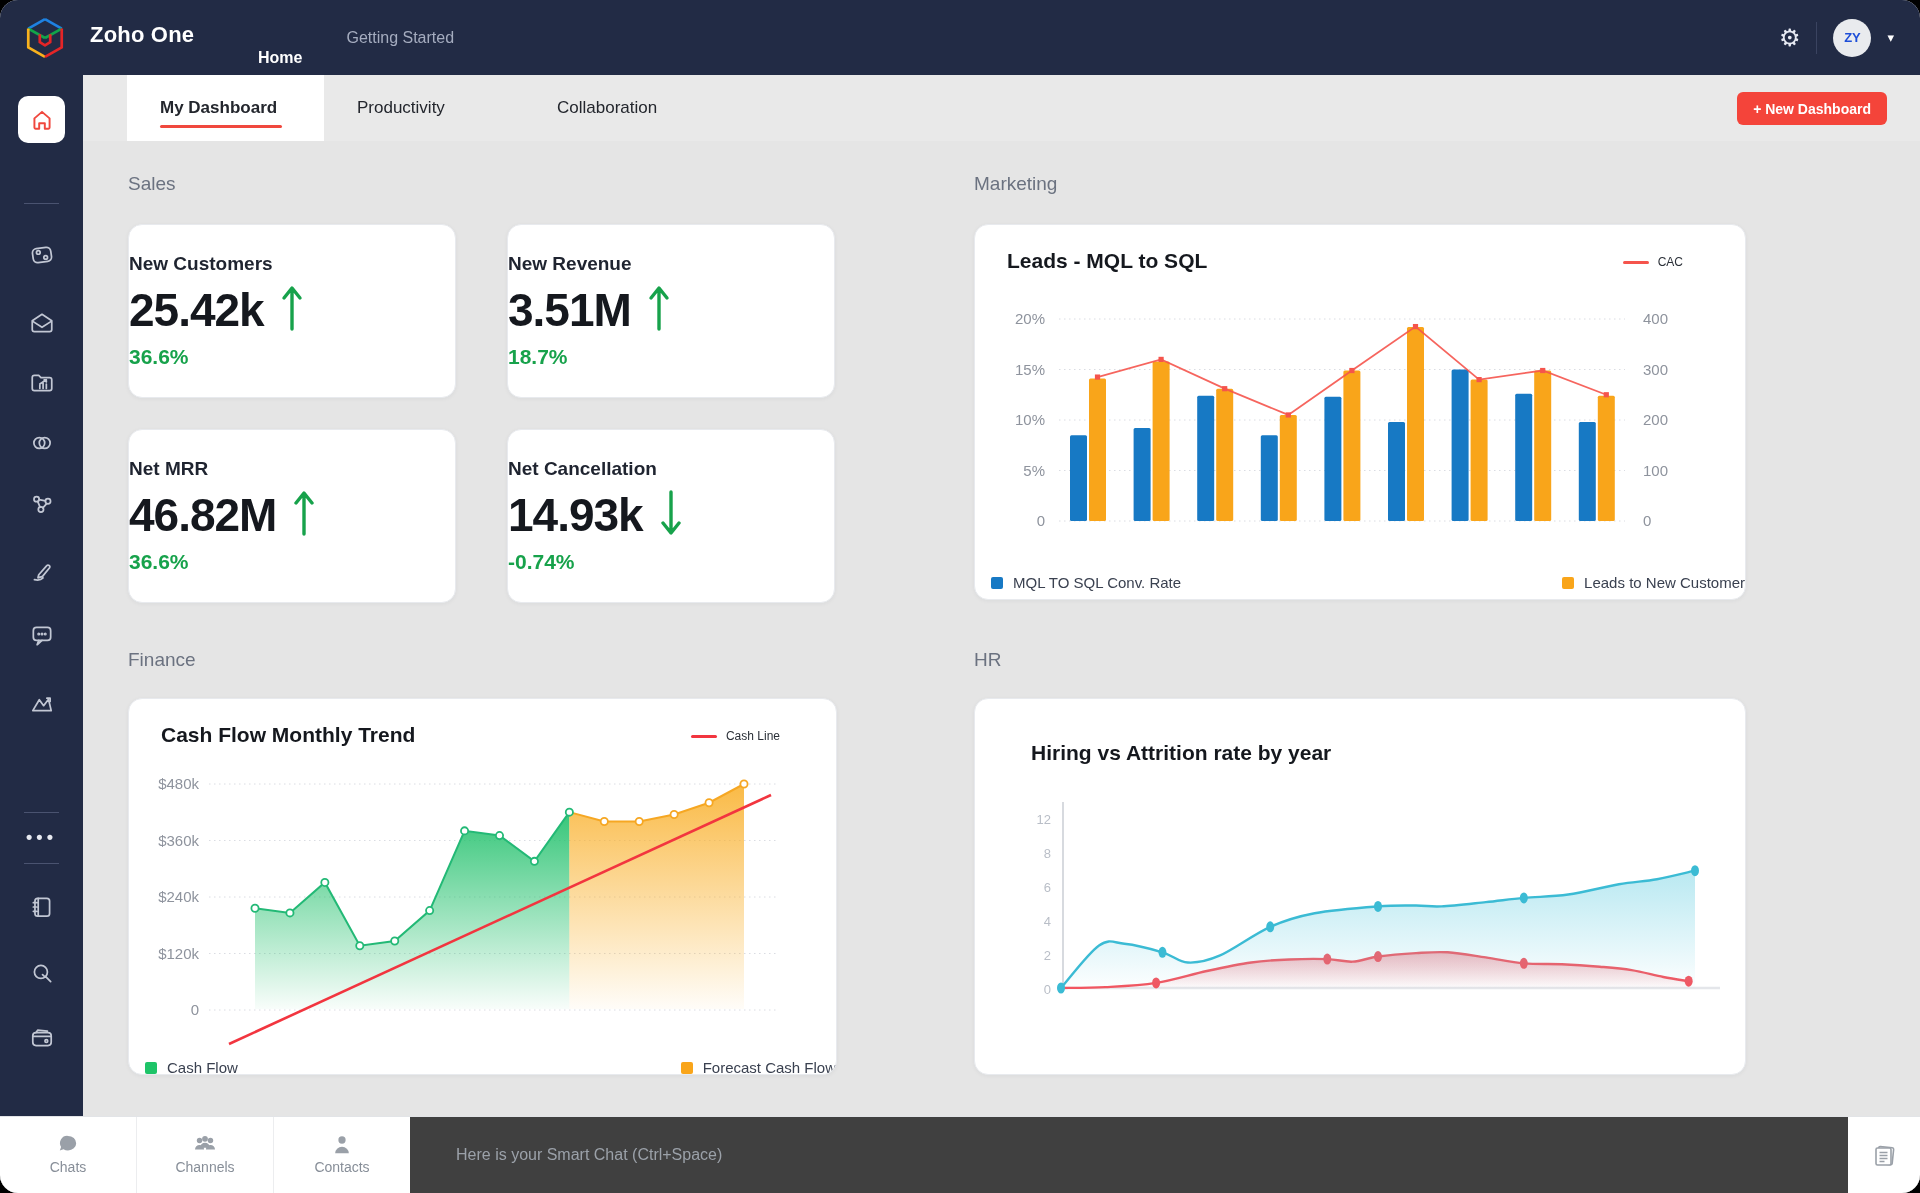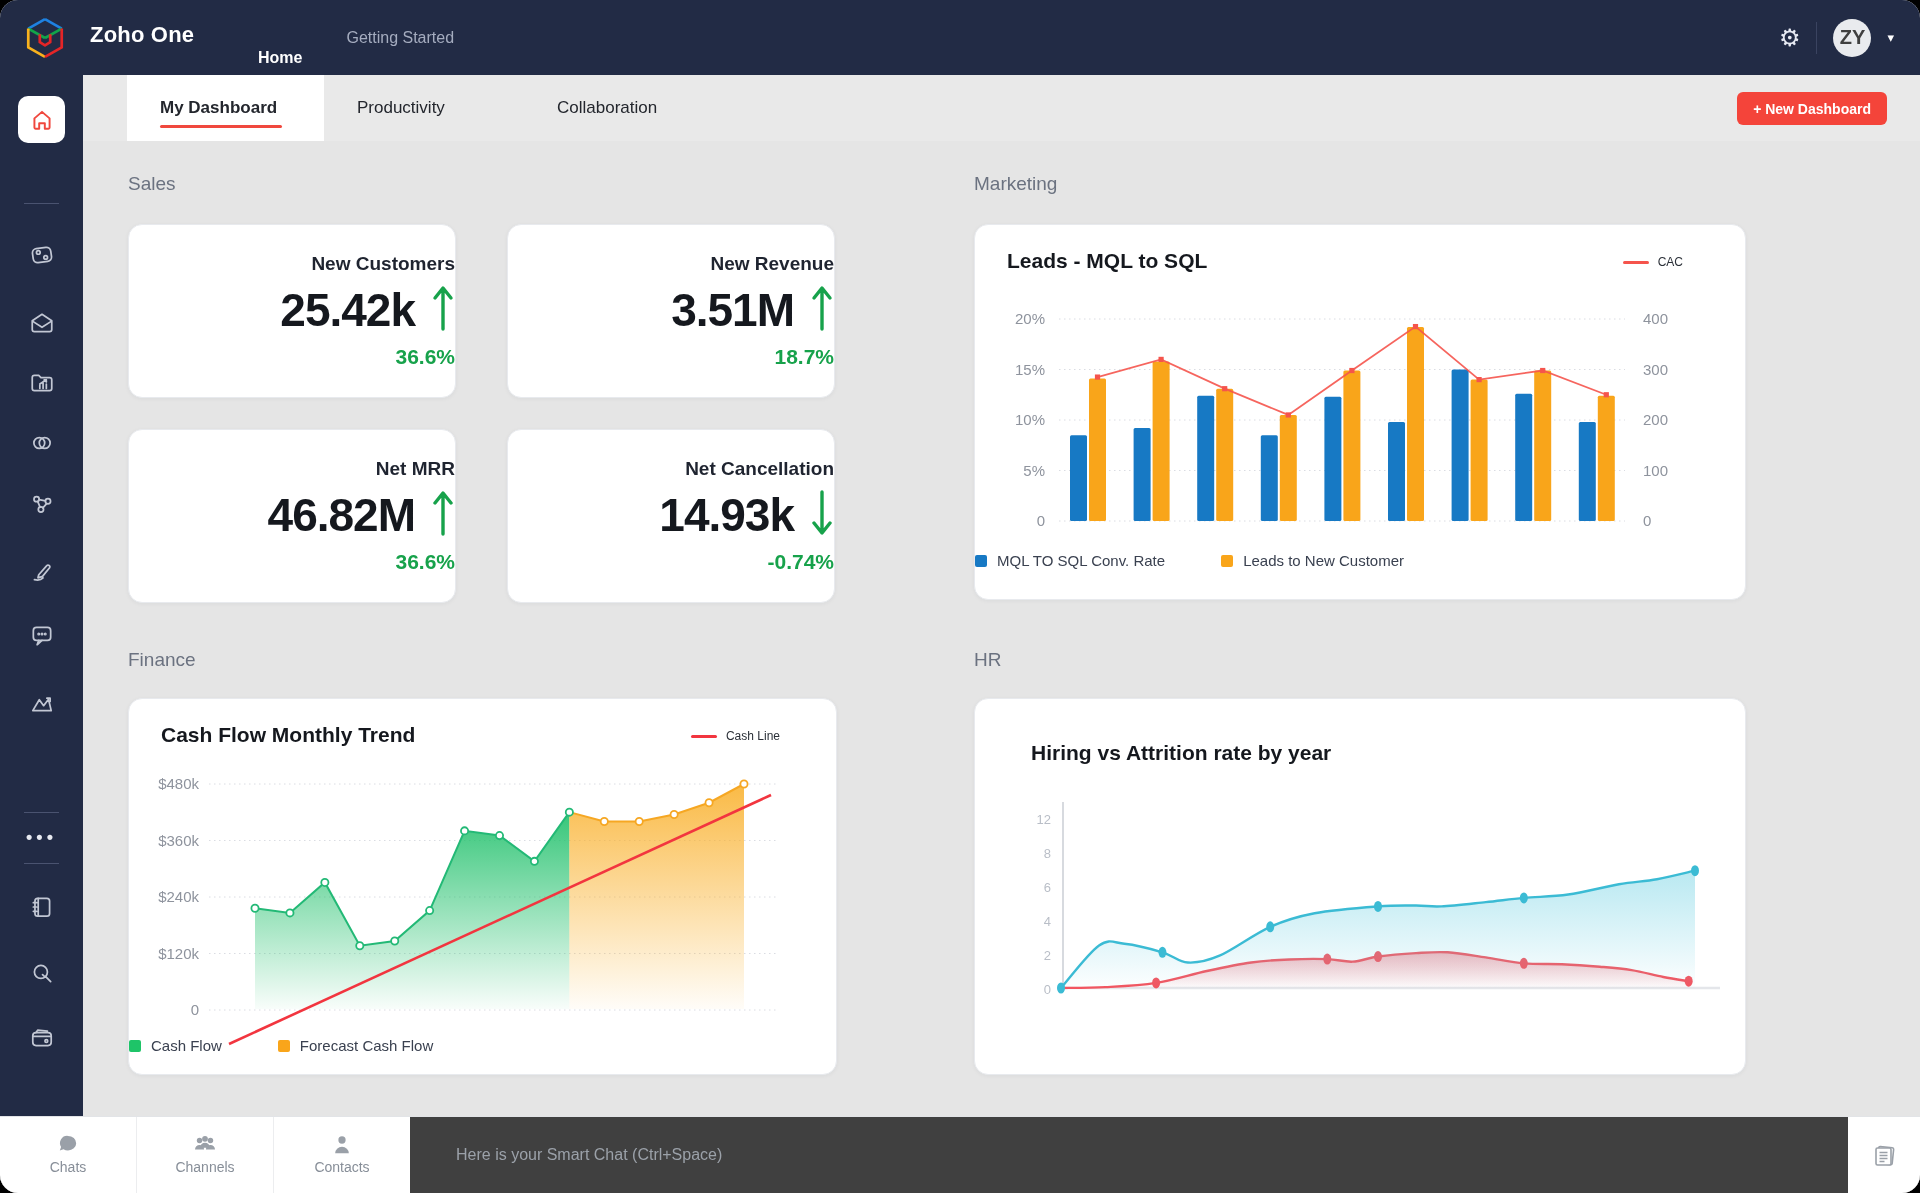--- a/index.html
+++ b/index.html
@@ -9,54 +9,54 @@
   .topbar{position:absolute;left:0;top:0;width:1920px;height:75px;background:#222B45;display:flex;align-items:center;}
   .logo{position:absolute;left:22px;top:15px;width:46px;height:46px;}
   .app-title{position:absolute;left:90px;top:22px;color:#fff;font-size:22px;font-weight:700;letter-spacing:.2px;}
   .topnav{position:absolute;left:258px;top:0;height:75px;display:flex;align-items:center;gap:44px;}
   .topnav-item{color:#A5ACBF;font-size:16px;cursor:pointer;position:relative;padding:8px 0;}
   .topnav-item.active{color:#fff;font-weight:600;margin-top:40px;}
   .topnav-item.active:after{content:"";position:absolute;left:-2px;right:-2px;bottom:-8px;height:3px;background:#fff;border-radius:2px;}
   .top-right{position:absolute;right:26px;top:0;height:75px;display:flex;align-items:center;gap:16px;}
   .gear{font-size:24px;color:#E7EAF3;cursor:pointer;line-height:1;}
   .top-divider{width:1px;height:32px;background:#3A4360;}
-  .avatar{width:38px;height:38px;border-radius:50%;background:#E9EBEE;color:#404040;font-size:20px;font-weight:700;display:flex;align-items:center;justify-content:center;cursor:pointer;}
+  .avatar{width:38px;height:38px;border-radius:50%;background:#E9EBEE;color:#1d4ed8;font-size:13px;font-weight:700;display:flex;align-items:center;justify-content:center;cursor:pointer;}
   .caret{color:#fff;font-size:13px;cursor:pointer;}
   
   .sidebar{position:absolute;left:0;top:75px;width:83px;height:1042px;background:#222B45;}
   .side-home{position:absolute;left:18px;top:21px;width:47px;height:47px;background:#fff;border-radius:10px;display:flex;align-items:center;justify-content:center;cursor:pointer;}
   .side-divider{position:absolute;left:24px;width:35px;height:1px;background:#4A5370;}
   .side-icon{position:absolute;left:0;width:83px;height:40px;display:flex;align-items:center;justify-content:center;cursor:pointer;}
   .side-icon svg{stroke:#C2C7D4;fill:none;stroke-width:1.6;stroke-linecap:round;stroke-linejoin:round;}
   .side-dots{letter-spacing:4px;color:#E8EAF1;font-size:18px;font-weight:700;}
   
   .tabbar{position:absolute;left:83px;top:75px;width:1837px;height:66px;background:#E9E9E9;}
   .tab{position:absolute;top:0;height:66px;display:flex;align-items:center;padding-left:33px;font-size:17px;color:#23262d;cursor:pointer;box-sizing:border-box;margin-left:44px;}
   .tab.active{background:#fff;font-weight:700;}
   .tab.active .tab-underline{position:absolute;left:33px;bottom:13px;width:122px;height:3px;background:#F0483E;border-radius:2px;}
   .new-dash-btn{position:absolute;right:33px;top:17px;height:33px;padding:0 16px;background:#F4443A;color:#fff;font-size:14px;font-weight:700;border:none;border-radius:6px;display:flex;align-items:center;cursor:pointer;font-family:"Liberation Sans",sans-serif;}
   
   .content{position:absolute;left:83px;top:141px;width:1837px;height:976px;background:#e5e5e5;}
   .section-label{position:absolute;font-size:19px;color:#6B7280;}
   .card{position:absolute;background:#fff;border:1px solid #E8EAEE;border-radius:14px;box-shadow:0 1px 4px rgba(20,30,50,.05);box-sizing:border-box;}
   
-  .kpi{width:328px;height:174px;display:flex;flex-direction:column;align-items:flex-end;justify-content:center;gap:8px;}
+  .kpi{width:328px;height:174px;display:flex;flex-direction:column;align-items:flex-start;justify-content:center;gap:8px;}
   .kpi-title{font-size:19px;font-weight:600;color:#1F2430;}
   .kpi-row{display:flex;align-items:center;gap:16px;}
   .kpi-value{font-size:46px;font-weight:800;color:#15181E;letter-spacing:-1px;}
   .kpi-change{font-size:21px;font-weight:700;color:#17A24B;}
   .kpi-arrow svg{stroke:#17A24B;stroke-width:3.4;fill:none;stroke-linecap:round;stroke-linejoin:round;}
   .kpi.down .kpi-arrow svg{transform:rotate(180deg);}
   
   .chart-card{overflow:hidden;}
   .chart-title{position:absolute;left:32px;top:24px;font-size:21px;font-weight:700;color:#15181E;z-index:2;}
   .line-legend{position:absolute;top:30px;display:flex;align-items:center;gap:9px;z-index:2;}
   .line-legend .dash{width:26px;height:3px;border-radius:2px;background:#F5544C;}
   .line-legend .lbl{font-size:12px;color:#2B3038;}
-  .bottom-legend{position:absolute;left:0;right:0;display:flex;justify-content:flex-start;gap:56px;z-index:2;}
+  .bottom-legend{position:absolute;left:16px;right:0;display:flex;justify-content:space-between;gap:56px;z-index:2;margin-top:22px;}
   .legend-item{display:flex;align-items:center;gap:10px;font-size:15px;color:#3A4150;}
   .legend-sq{width:12px;height:12px;border-radius:2px;}
   .legend-dot{width:11px;height:11px;border-radius:50%;}
   .chart-svg{position:absolute;left:0;top:0;}
   
   .bottombar{position:absolute;left:0;top:1117px;width:1920px;height:76px;background:#404040;box-shadow:0 -1px 0 #E2E4E7;}
   .bb-tabs{position:absolute;left:0;top:0;width:410px;height:76px;background:#fff;display:flex;}
   .bb-item{flex:1;display:flex;flex-direction:column;align-items:center;justify-content:center;gap:4px;cursor:pointer;border-right:1px solid #ECEDEF;}
   .bb-item svg{fill:#9AA0A8;}
   .bb-label{font-size:14px;color:#878E98;}

